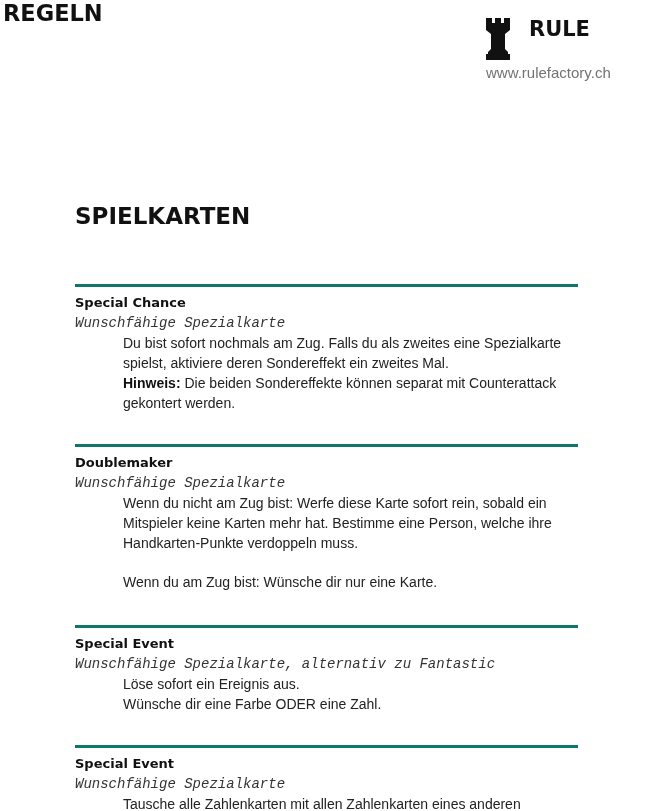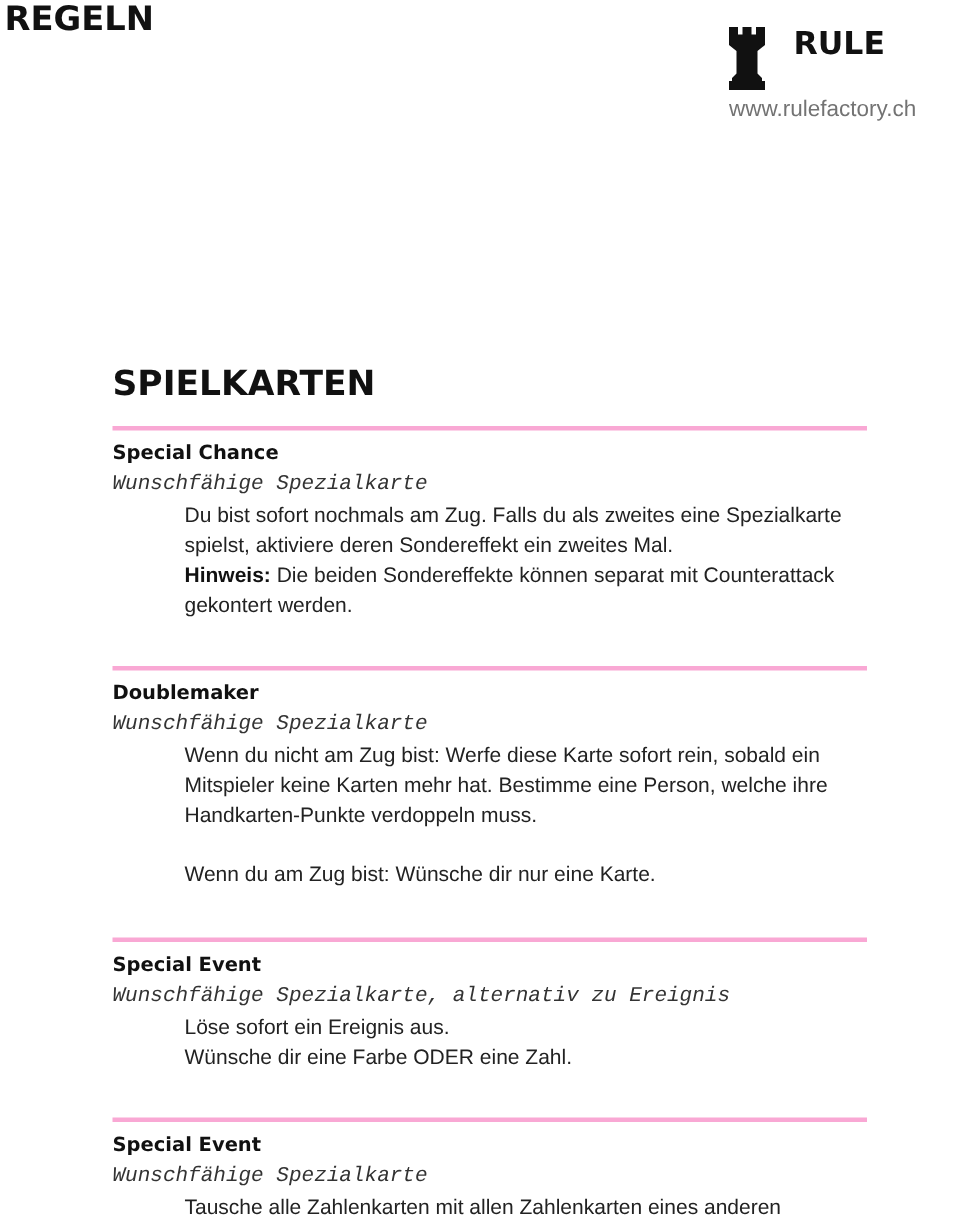--- a/index.html
+++ b/index.html
@@ -7,22 +7,22 @@
          font-family:"DejaVu Sans", sans-serif; }
   .doc-title { position:absolute; left:3px; top:0px; font-family:"DejaVu Sans", sans-serif;
                font-weight:bold; font-size:22.5px; line-height:26px; color:#111; letter-spacing:0px; }
   .logo { position:absolute; left:486px; top:2px; display:flex; align-items:flex-start;margin-top:16px; }
   .logo svg { display:block; }
   .logo-text { margin-left:19px; font-family:"DejaVu Sans", sans-serif; font-weight:bold;
                font-size:21px; line-height:22px; color:#111; }
   .url { position:absolute; left:486px; top:64px; font-family:Liberation Sans, sans-serif;
          font-size:15px; color:#737373; }
   .section-title { position:absolute; left:75px; top:203px; font-family:"DejaVu Sans", sans-serif;
-                   font-weight:bold; font-size:23px; color:#111;margin-top:40px; }
-  .card { position:absolute; left:75px; width:503px; border-top:3px solid #f9a8d4; padding-top:6px; }
+                   font-weight:bold; font-size:23px; color:#111; }
+  .card { position:absolute; left:75px; width:503px; border-top:3px solid #0f766e; padding-top:6px; }
   .card-name { font-family:"DejaVu Sans", sans-serif; font-weight:bold; font-size:13px; line-height:20px; color:#111; }
   .card-sub { font-family:Liberation Mono, monospace; font-style:italic; font-size:14px; line-height:20px; color:#333; }
   .card-line { font-family:"Liberation Sans", sans-serif; font-size:14px; line-height:20px; color:#222; white-space:normal;margin-left:48px; }
   .card-line b { font-weight:bold; color:#111; }
   .gap { height:19px; }
 </style>
 </head>
 <body>
 
 <div class="doc-title">
@@ -52,21 +52,21 @@
 <div class="card" style="top:444px;">
   <div class="card-name">Doublemaker</div>
   <div class="card-sub">Wunschfähige Spezialkarte</div>
   <div class="card-line">Wenn du nicht am Zug bist: Werfe diese Karte sofort rein, sobald ein Mitspieler keine Karten mehr hat. Bestimme eine Person, welche ihre Handkarten-Punkte verdoppeln muss.</div>
   <div class="gap"></div>
   <div class="card-line">Wenn du am Zug bist: Wünsche dir nur eine Karte.</div>
 </div>
 
 <div class="card" style="top:625px;">
   <div class="card-name">Special Event</div>
-  <div class="card-sub">Wunschfähige Spezialkarte, alternativ zu Ereignis</div>
+  <div class="card-sub">Wunschfähige Spezialkarte, alternativ zu Fantastic</div>
   <div class="card-line">Löse sofort ein Ereignis aus.</div>
   <div class="card-line">Wünsche dir eine Farbe ODER eine Zahl.</div>
 </div>
 
 <div class="card" style="top:745px;">
   <div class="card-name">Special Event</div>
   <div class="card-sub">Wunschfähige Spezialkarte</div>
   <div class="card-line">Tausche alle Zahlenkarten mit allen Zahlenkarten eines anderen Spielers.</div>
 </div>
 

